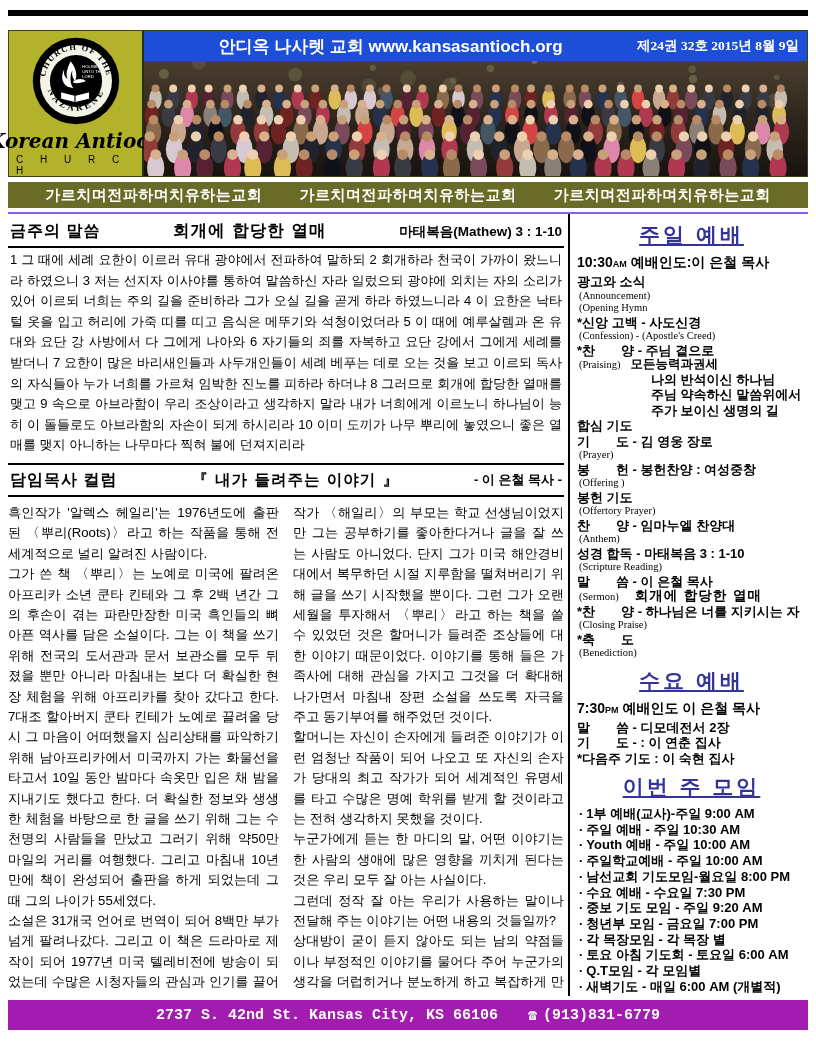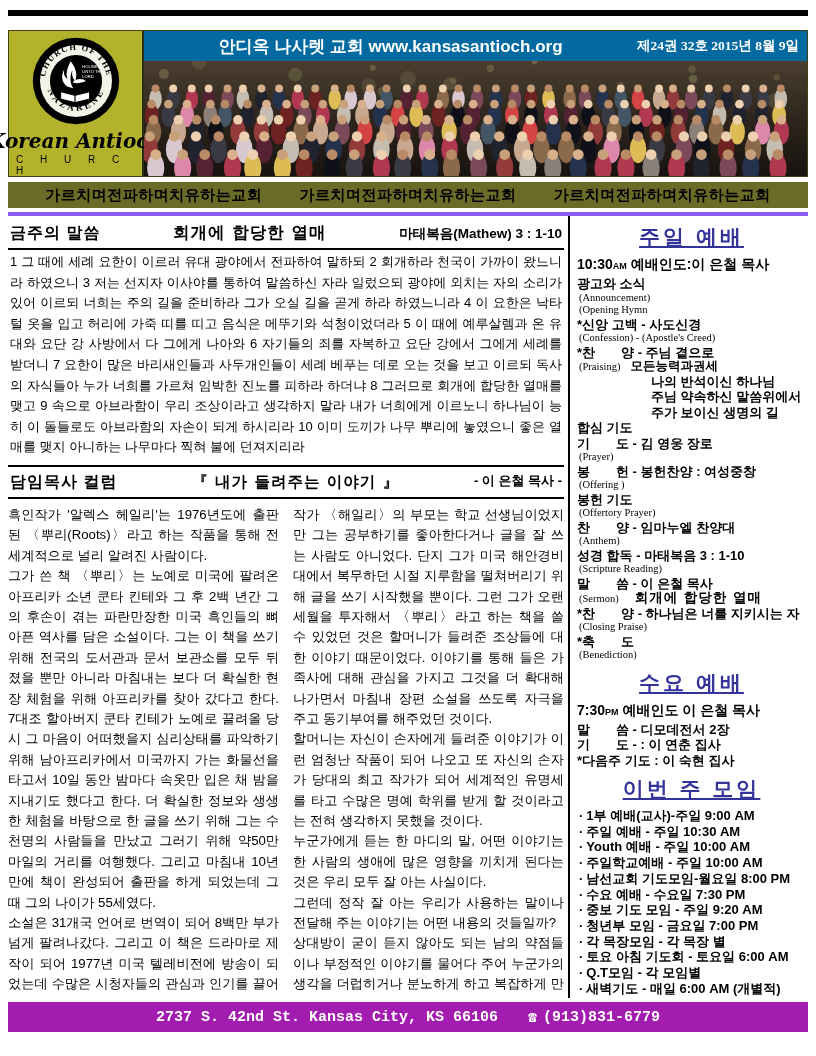--- a/index.html
+++ b/index.html
@@ -13,44 +13,44 @@
 
   
   .header { display:flex; height:145px; border:1px solid #3f3f18; }
   .logo-box { width:135px; background:#b3b32b; display:flex; flex-direction:column; align-items:center;
     padding-top:5px; box-sizing:border-box; border-right:2px solid #2b2b10; }
   .seal { width:92px; height:92px; }
   .logo-name { font-family:"DejaVu Serif", serif; font-style:italic; font-weight:bold;
     font-size:20px; margin-top:3px; white-space:nowrap; }
   .logo-caps { font-size:10px; letter-spacing:7px; margin-top:1px; padding-left:7px; }
   .header-right { flex:1; display:flex; flex-direction:column; min-width:0; }
-  .title-bar { height:30px; background:#0369a1; color:#fff; display:flex; align-items:center; }
+  .title-bar { height:30px; background:#1d4ed8; color:#fff; display:flex; align-items:center; }
   .title-main { flex:1; text-align:center; font-weight:bold; font-size:17px; white-space:nowrap; }
   .title-main .site { font-weight:bold; }
   .title-issue { font-weight:bold; font-size:13.5px; padding-right:8px; white-space:nowrap;font-family:Liberation Serif, serif; }
   .photo { flex:1; position:relative; overflow:hidden; background:#241d16; }
   .photo svg { display:block; width:100%; height:100%; }
 
   
-  .banner { margin-top:5px; height:26px; background:#6b6b28; color:#000000; display:flex;
+  .banner { margin-top:5px; height:26px; background:#6b6b28; color:#ffffff; display:flex;
     align-items:center; justify-content:space-evenly; font-weight:bold; font-size:15px; letter-spacing:.5px; }
 
   
-  .main { display:flex; margin-top:4px; border-top:4px solid #8b5cf6; height:782px; overflow:hidden; }
+  .main { display:flex; margin-top:4px; border-top:2px solid #8b5cf6; height:782px; overflow:hidden; }
   .left-col { width:560px; box-sizing:border-box; padding-right:4px; }
   .sidebar { flex:1; border-left:2px solid #000; box-sizing:border-box; padding:0 2px 0 7px; overflow:hidden; }
 
   .sec-header { display:flex; align-items:baseline; justify-content:space-between; padding:6px 2px 4px 2px;
     border-bottom:2px solid #000; }
   .sec-label { font-weight:bold; font-size:16px; letter-spacing:1px; white-space:nowrap; }
   .script-title { font-family:"DejaVu Serif", serif; font-weight:bold; font-size:16.5px; letter-spacing:1px; white-space:nowrap; }
   .sec-ref { font-weight:bold; font-size:13.5px; white-space:nowrap; }
   .scripture { padding:2px 2px 7px 2px; font-size:13px; line-height:20.6px; text-align:justify;
     border-bottom:2px solid #000; }
-  .col-header { display:flex; align-items:flex-start; justify-content:space-between; padding:5px 2px 4px 2px;
+  .col-header { display:flex; align-items:center; justify-content:space-between; padding:5px 2px 4px 2px;
     border-bottom:2px solid #000; }
   .col-title { font-family:"DejaVu Serif", serif; font-weight:bold; font-size:15.5px; letter-spacing:1px; }
   .col-author { font-weight:bold; font-size:13px; white-space:nowrap; }
   .column-body { padding-top:6px; height:520px; column-count:2; column-gap:14px;
     font-size:13.2px; line-height:20.4px; text-align:justify; overflow:hidden; }
   .column-body p { margin:0; }
 
   
   .sb-heading { color:#333399; font-weight:bold; font-size:21px; text-align:center;
     text-decoration:underline; letter-spacing:3px; margin:7px 0 5px 0; }

